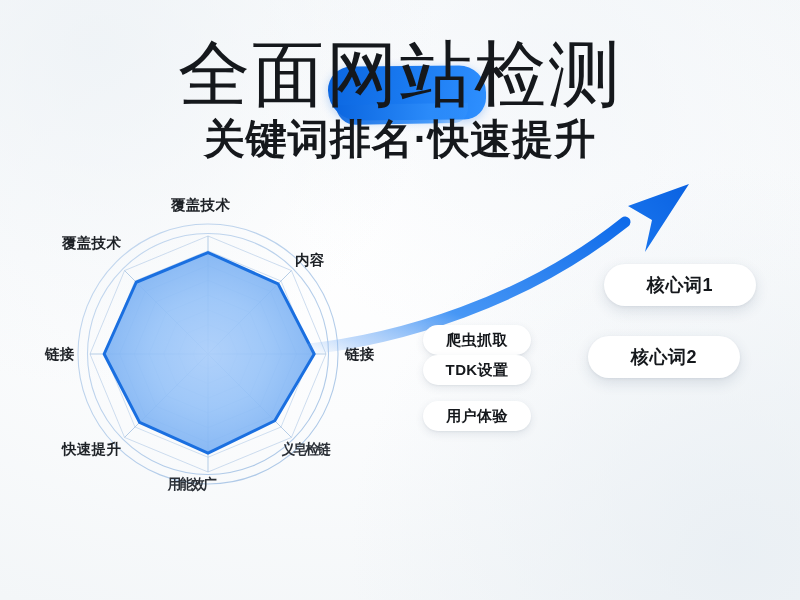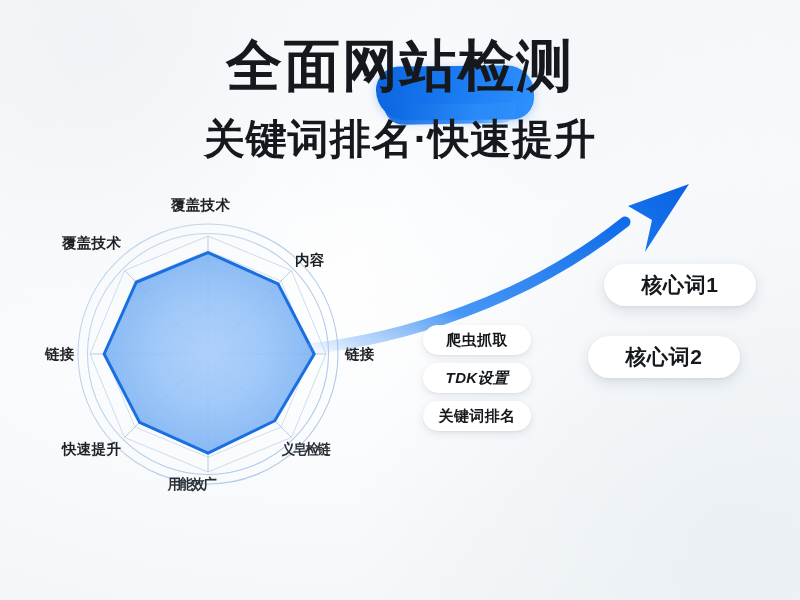--- a/index.html
+++ b/index.html
@@ -41,22 +41,22 @@
     position: absolute;
     left: 0;
     top: 36px;
     width: 800px;
     text-align: center;
     z-index: 6;
   }
   .headline {
     position: relative;
     display: inline-block;
-    font-size: 56px;
-    font-weight: 700;
+    font-size: 72px;
+    font-weight: 400;
     letter-spacing: 2px;
     color: #15181c;
     line-height: 1.06;
     white-space: nowrap;
   }
   .hl-seg { position: relative; z-index: 3; }
   .hl-mark {
     position: relative;
     z-index: 3;
     color: #15181c;
@@ -152,21 +152,21 @@
   .pill-small {
     width: 108px;
     height: 30px;
     font-size: 15px;
     font-weight: 600;
     letter-spacing: .4px;
   }
   .pill-large {
     width: 152px;
     height: 42px;
-    font-size: 21px;
+    font-size: 18px;
     font-weight: 700;
     letter-spacing: .6px;
     box-shadow: 0 5px 14px rgba(40,60,90,.13), 0 1px 3px rgba(40,60,90,.07);
   }
 </style>
 </head>
 <body>
 
 <div id="poster">
 
@@ -247,25 +247,25 @@
         <stop offset="100%" stop-color="#0a62e2"></stop>
       </linearGradient>
     </defs>
     <path d="M 6 170 C 105 160, 230 122, 330 42" fill="none" stroke="url(#arrowGrad)" stroke-width="11" stroke-linecap="round"></path>
     <path d="M 394 4 L 333 26 L 357 40 L 350 72 Z" fill="url(#headGrad)"></path>
   </svg>
 
   <div class="pill pill-small" style="left:423px; top:325px;font-family:Liberation Serif, serif;">
     <span>爬虫抓取</span>
   </div>
-  <div class="pill pill-small" style="left:423px; top:363px;font-style:italic;">
+  <div class="pill pill-small" style="left:423px; top:355px;">
     <span>TDK设置</span>
   </div>
   <div class="pill pill-small" style="left:423px; top:401px;">
-    <span>关键词排名</span>
+    <span>用户体验</span>
   </div>
 
   <div class="pill pill-large" style="left:604px; top:264px;">
     <span>核心词1</span>
   </div>
   <div class="pill pill-large" style="left:588px; top:336px;">
     <span>核心词2</span>
   </div>
 
 </div>

